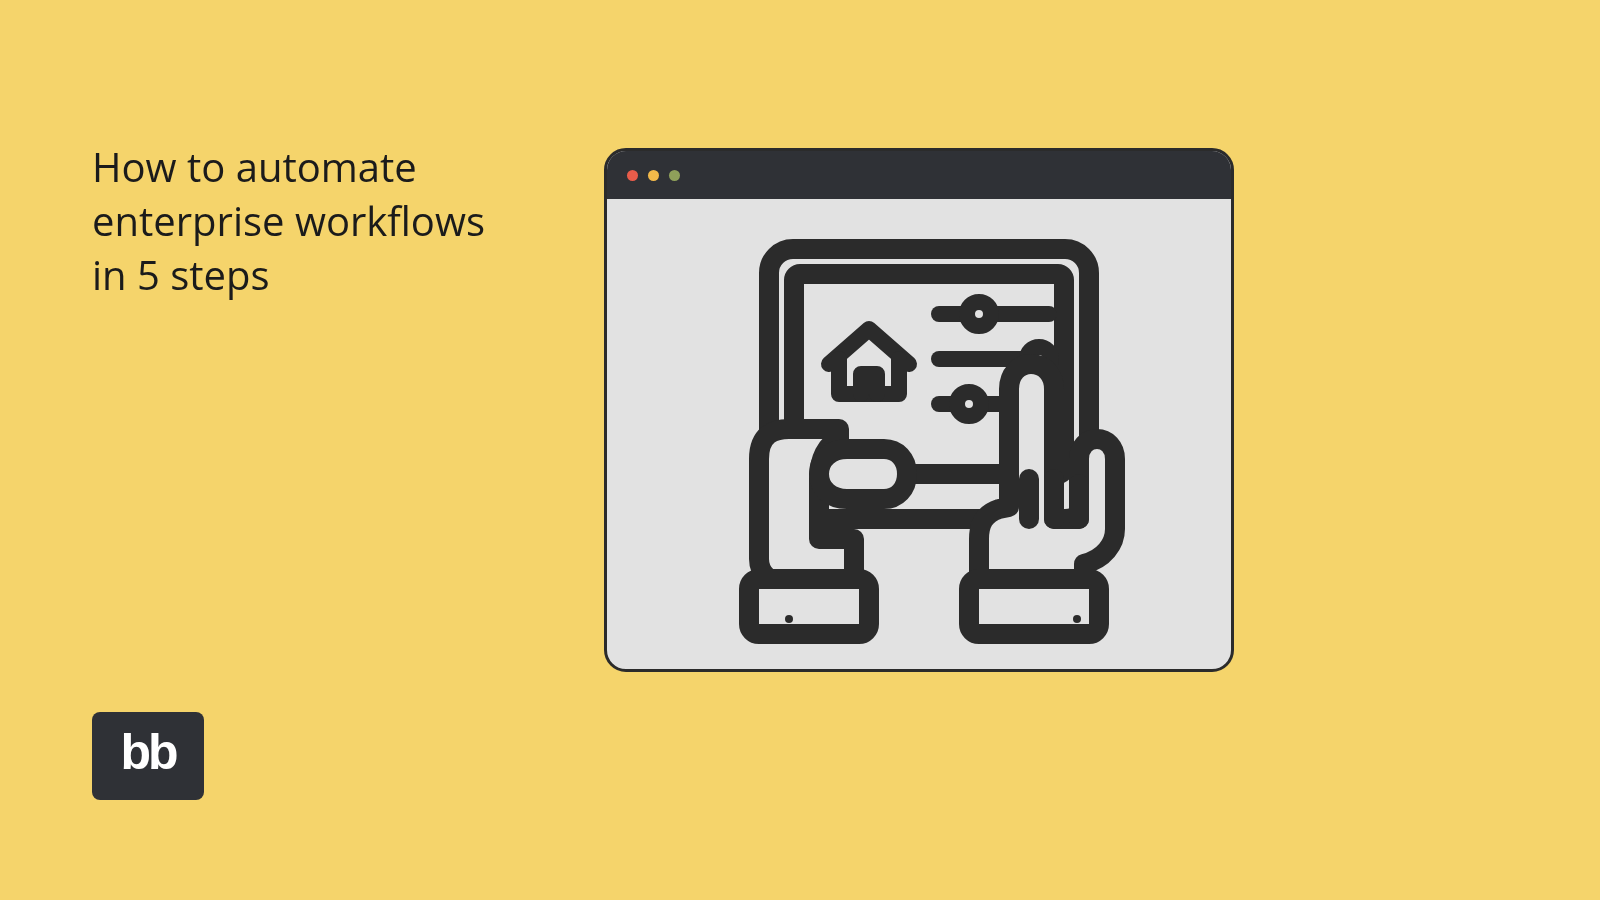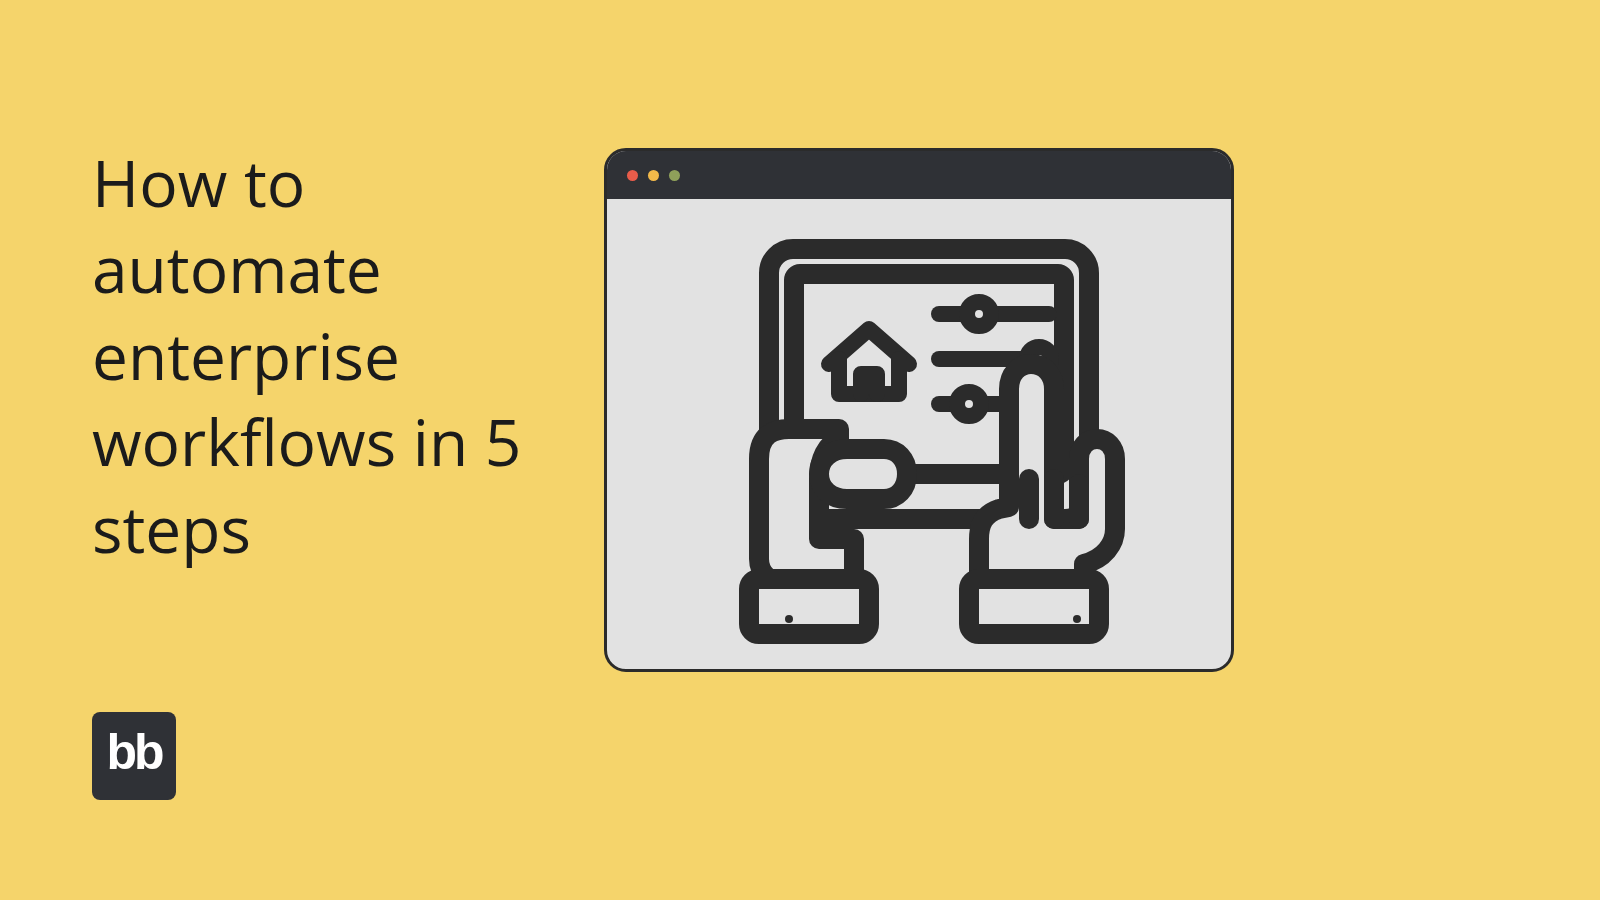--- a/index.html
+++ b/index.html
@@ -8,31 +8,31 @@
     height: 900px;
     background: #f5d46b;
     font-family: -apple-system, BlinkMacSystemFont, "Segoe UI", "Open Sans", sans-serif;
     position: relative;
     overflow: hidden;
   }
   .headline {
     position: absolute;
     left: 92px;
     top: 140px;
-    font-size: 64px;
+    font-size: 40px;
     font-weight: 400;
     color: #1b1b1b;
     line-height: 1.35;
     max-width: 430px;
   }
   .logo-badge {
     position: absolute;
     left: 92px;
     bottom: 100px;
-    width: 84px;
+    width: 112px;
     height: 88px;
     background: #2f3136;
     border-radius: 8px;
     display: flex;
     align-items: center;
     justify-content: center;
     color: #fff;
     font-weight: 700;
     font-size: 50px;
     letter-spacing: -3px;

